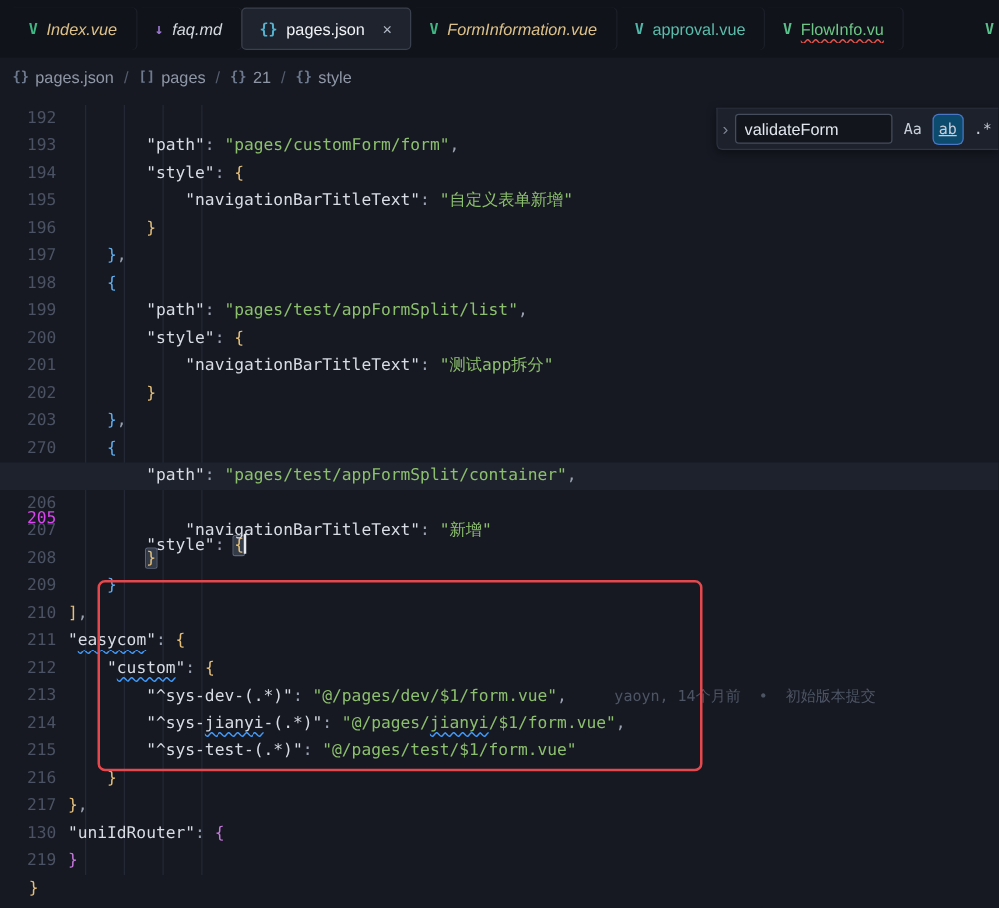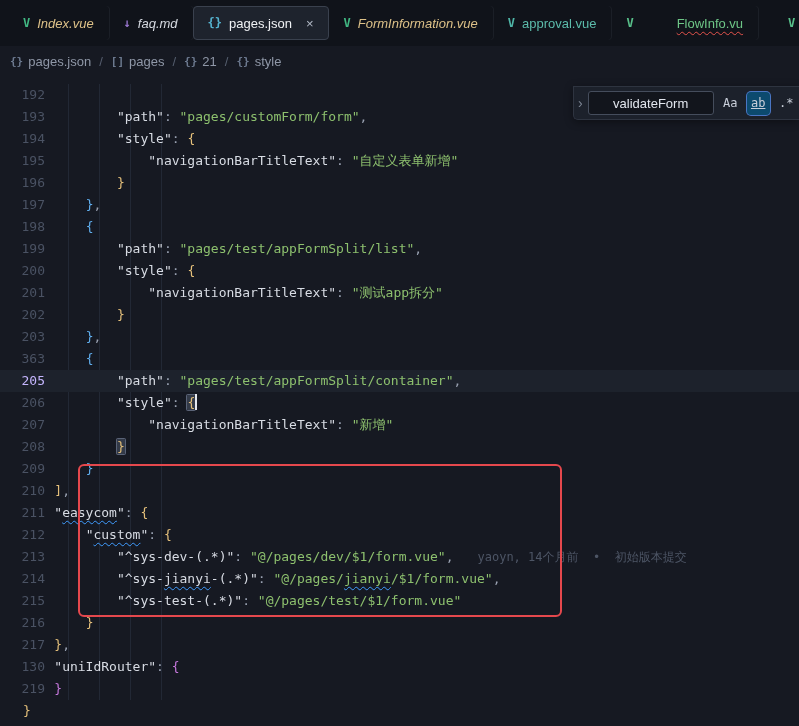--- a/index.html
+++ b/index.html
@@ -38,55 +38,55 @@
 
   
   .editor { position:relative; height:650px; background:#161922; }
   .indent-guide { position:absolute; top:8px; height:616px; width:1px; background:#222835; z-index:0; }
   .code-lines { position:relative; z-index:1; padding-top:8px; }
   .code-line {
     display:flex; height:22px; line-height:22px; white-space:pre;
     font-family:"DejaVu Sans Mono", monospace; font-size:13px;flex-direction:column;
   }
   .code-line.current { background:#1d222c; }
-  .code-line.current .line-num { color:#c4b5fd; }
+  .code-line.current .line-num { color:#d946ef;margin-top:34px; }
   .line-num { width:45px; text-align:right; color:#4a5263; flex:none; }
   .line-text { margin-left:23px; }
 
   .tk-w  { }
   .tk-k  { color:#d8dce4; }
   .tk-s  { color:#8dc06e; }
   .tk-p  { color:#9aa2b2; }
   .tk-bg { color:#e5c07b; }
   .tk-bp { color:#c678dd; }
   .tk-bb { color:#61afef; }
   .tk-sq { text-decoration-line:underline; text-decoration-style:wavy;
            text-decoration-color:#3f9cff; text-decoration-thickness:1px; text-underline-offset:3px; }
   .tk-match { background:#333a48; box-shadow:0 0 0 1px #5a6377; border-radius:1px; }
   .cursor { display:inline-block; width:1.5px; height:16px; background:#e6e9f0; vertical-align:-3px; }
-  .blame { color:#4d5565; margin-left:24px; font-size:12px; }
+  .blame { color:#4d5565; margin-left:38px; font-size:12px; }
 
   
   .annotation {
     position:absolute; left:78px; top:388px; width:484px; height:153px;
     border:2px solid #e5484d; border-radius:6px; z-index:4; pointer-events:none;
   }
 
   
   .find-widget {
     position:absolute; top:86px; right:0; width:226px; height:34px;
     background:#1c212b; border:1px solid #2e3440; border-right:none;
     border-radius:0 0 0 5px; display:flex; align-items:center; gap:5px;
     padding:0 5px 0 4px; box-shadow:0 2px 8px rgba(0,0,0,.4); z-index:6;
   }
   .find-chevron { color:#7d8694; font-size:14px; width:12px; text-align:center; }
   .find-input {
     width:126px; height:24px; background:#12151c; border:1px solid #454d5c;
     border-radius:3px; color:#e2e6ee; font-size:13px; padding:0 7px;
-    font-family:"Liberation Sans", sans-serif; outline:none;text-align:center;
+    font-family:"Liberation Sans", sans-serif; outline:none;
   }
   .find-btn {
     width:23px; height:23px; display:flex; align-items:center; justify-content:center;
     border-radius:4px; color:#c8ced9; font-size:12px;
     font-family:"DejaVu Sans Mono", monospace; flex:none;
   }
   .find-btn.active { background:#0c4a6e; box-shadow:0 0 0 1px #4a76c4; }
   .find-btn.active .uline { text-decoration:underline; }
 </style>
 </head>
@@ -109,21 +109,21 @@
     <div class="tab">
       <span class="tab-icon" style="color: rgb(65, 184, 131);">V</span>
       <span class="tab-label" style="color: rgb(221, 193, 136); font-style: italic;">FormInformation.vue</span>
     </div>
     <div class="tab">
       <span class="tab-icon" style="color: rgb(79, 182, 168);">V</span>
       <span class="tab-label" style="color: rgb(92, 188, 171);">approval.vue</span>
     </div>
     <div class="tab">
       <span class="tab-icon" style="color: rgb(88, 192, 138);">V</span>
-      <span class="tab-label" style="color: rgb(110, 198, 135); text-decoration: underline 1px wavy rgb(229, 83, 75); text-underline-offset: 3px; margin-left: 36px;">FlowInfo.vu</span>
+      <span class="tab-label" style="color: rgb(110, 198, 135); text-decoration: underline 1px wavy rgb(229, 83, 75); text-underline-offset: 3px;">FlowInfo.vu</span>
     </div>
     <div class="tab partial">
       <span class="tab-icon" style="color: rgb(88, 192, 138);">V</span>
     </div>
   </div>
 
 <div class="breadcrumb">
     <div class="crumb">
       <span class="crumb-icon">{}</span>
       <span class="crumb-label">pages.json</span>
@@ -156,21 +156,21 @@
       <div class="code-line"><span class="line-num">194</span><span class="line-text"><span class="tk-w">                </span><span class="tk-k">"navigationBarTitleText"</span><span class="tk-p">: </span><span class="tk-s">"自定义表单新增"</span></span></div>
       <div class="code-line"><span class="line-num">195</span><span class="line-text"><span class="tk-w">            </span><span class="tk-bg">}</span></span></div>
       <div class="code-line"><span class="line-num">196</span><span class="line-text"><span class="tk-w">        </span><span class="tk-bb">}</span><span class="tk-p">,</span></span></div>
       <div class="code-line"><span class="line-num">197</span><span class="line-text"><span class="tk-w">        </span><span class="tk-bb">{</span></span></div>
       <div class="code-line"><span class="line-num">198</span><span class="line-text"><span class="tk-w">            </span><span class="tk-k">"path"</span><span class="tk-p">: </span><span class="tk-s">"pages/test/appFormSplit/list"</span><span class="tk-p">,</span></span></div>
       <div class="code-line"><span class="line-num">199</span><span class="line-text"><span class="tk-w">            </span><span class="tk-k">"style"</span><span class="tk-p">: </span><span class="tk-bg">{</span></span></div>
       <div class="code-line"><span class="line-num">200</span><span class="line-text"><span class="tk-w">                </span><span class="tk-k">"navigationBarTitleText"</span><span class="tk-p">: </span><span class="tk-s">"测试app拆分"</span></span></div>
       <div class="code-line"><span class="line-num">201</span><span class="line-text"><span class="tk-w">            </span><span class="tk-bg">}</span></span></div>
       <div class="code-line"><span class="line-num">202</span><span class="line-text"><span class="tk-w">        </span><span class="tk-bb">}</span><span class="tk-p">,</span></span></div>
       <div class="code-line"><span class="line-num">203</span><span class="line-text"><span class="tk-w">        </span><span class="tk-bb">{</span></span></div>
-      <div class="code-line"><span class="line-num">363</span><span class="line-text"><span class="tk-w">            </span><span class="tk-k">"path"</span><span class="tk-p">: </span><span class="tk-s">"pages/test/appFormSplit/container"</span><span class="tk-p">,</span></span></div>
+      <div class="code-line"><span class="line-num">270</span><span class="line-text"><span class="tk-w">            </span><span class="tk-k">"path"</span><span class="tk-p">: </span><span class="tk-s">"pages/test/appFormSplit/container"</span><span class="tk-p">,</span></span></div>
       <div class="code-line current"><span class="line-num">205</span><span class="line-text"><span class="tk-w">            </span><span class="tk-k">"style"</span><span class="tk-p">: </span><span class="tk-bg tk-match">{</span><span class="cursor"></span></span></div>
       <div class="code-line"><span class="line-num">206</span><span class="line-text"><span class="tk-w">                </span><span class="tk-k">"navigationBarTitleText"</span><span class="tk-p">: </span><span class="tk-s">"新增"</span></span></div>
       <div class="code-line"><span class="line-num">207</span><span class="line-text"><span class="tk-w">            </span><span class="tk-bg tk-match">}</span></span></div>
       <div class="code-line"><span class="line-num">208</span><span class="line-text"><span class="tk-w">        </span><span class="tk-bb">}</span></span></div>
       <div class="code-line"><span class="line-num">209</span><span class="line-text"><span class="tk-w">    </span><span class="tk-bg">]</span><span class="tk-p">,</span></span></div>
       <div class="code-line"><span class="line-num">210</span><span class="line-text"><span class="tk-w">    </span><span class="tk-k">"</span><span class="tk-k tk-sq">easycom</span><span class="tk-k">"</span><span class="tk-p">: </span><span class="tk-bg">{</span></span></div>
       <div class="code-line"><span class="line-num">211</span><span class="line-text"><span class="tk-w">        </span><span class="tk-k">"</span><span class="tk-k tk-sq">custom</span><span class="tk-k">"</span><span class="tk-p">: </span><span class="tk-bg">{</span></span></div>
       <div class="code-line"><span class="line-num">212</span><span class="line-text"><span class="tk-w">            </span><span class="tk-k">"^sys-dev-(.*)"</span><span class="tk-p">: </span><span class="tk-s">"@/pages/dev/$1/form.vue"</span><span class="tk-p">,</span><span class="blame">yaoyn, 14个月前  •  初始版本提交</span></span></div>
       <div class="code-line"><span class="line-num">213</span><span class="line-text"><span class="tk-w">            </span><span class="tk-k">"^sys-</span><span class="tk-k tk-sq">jianyi</span><span class="tk-k">-(.*)"</span><span class="tk-p">: </span><span class="tk-s">"@/pages/</span><span class="tk-s tk-sq">jianyi</span><span class="tk-s">/$1/form.vue"</span><span class="tk-p">,</span></span></div>
       <div class="code-line"><span class="line-num">214</span><span class="line-text"><span class="tk-w">            </span><span class="tk-k">"^sys-test-(.*)"</span><span class="tk-p">: </span><span class="tk-s">"@/pages/test/$1/form.vue"</span></span></div>

